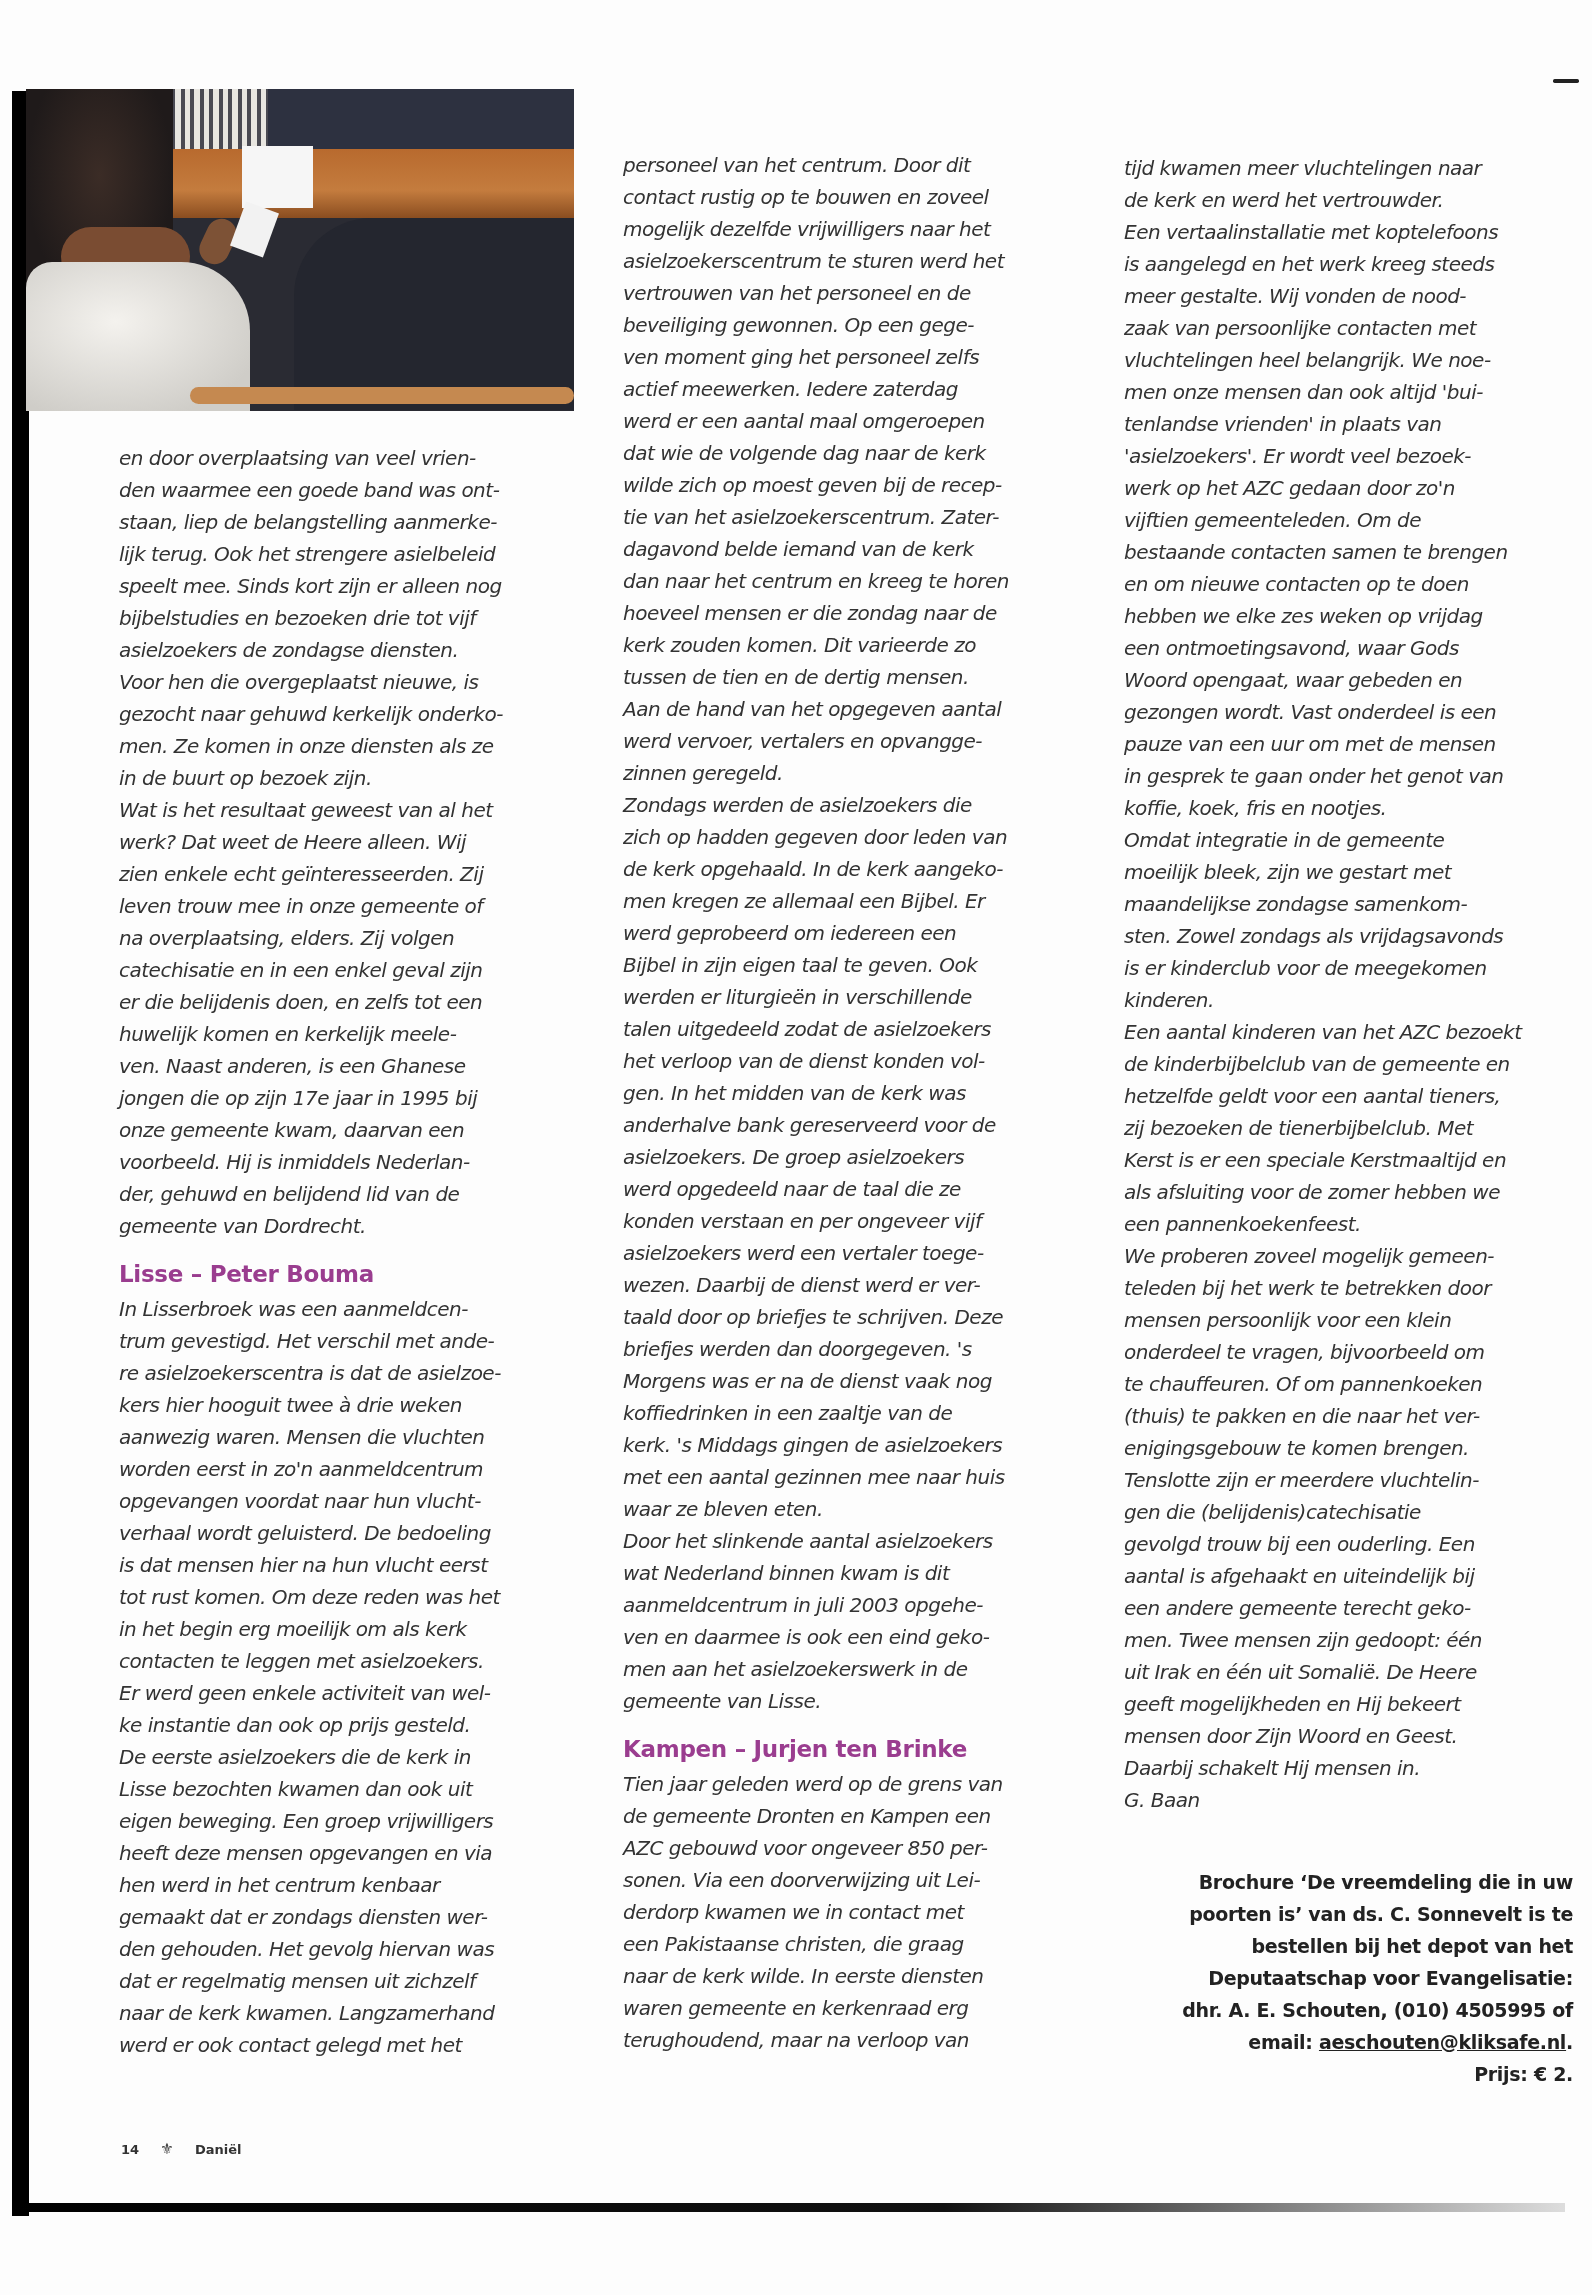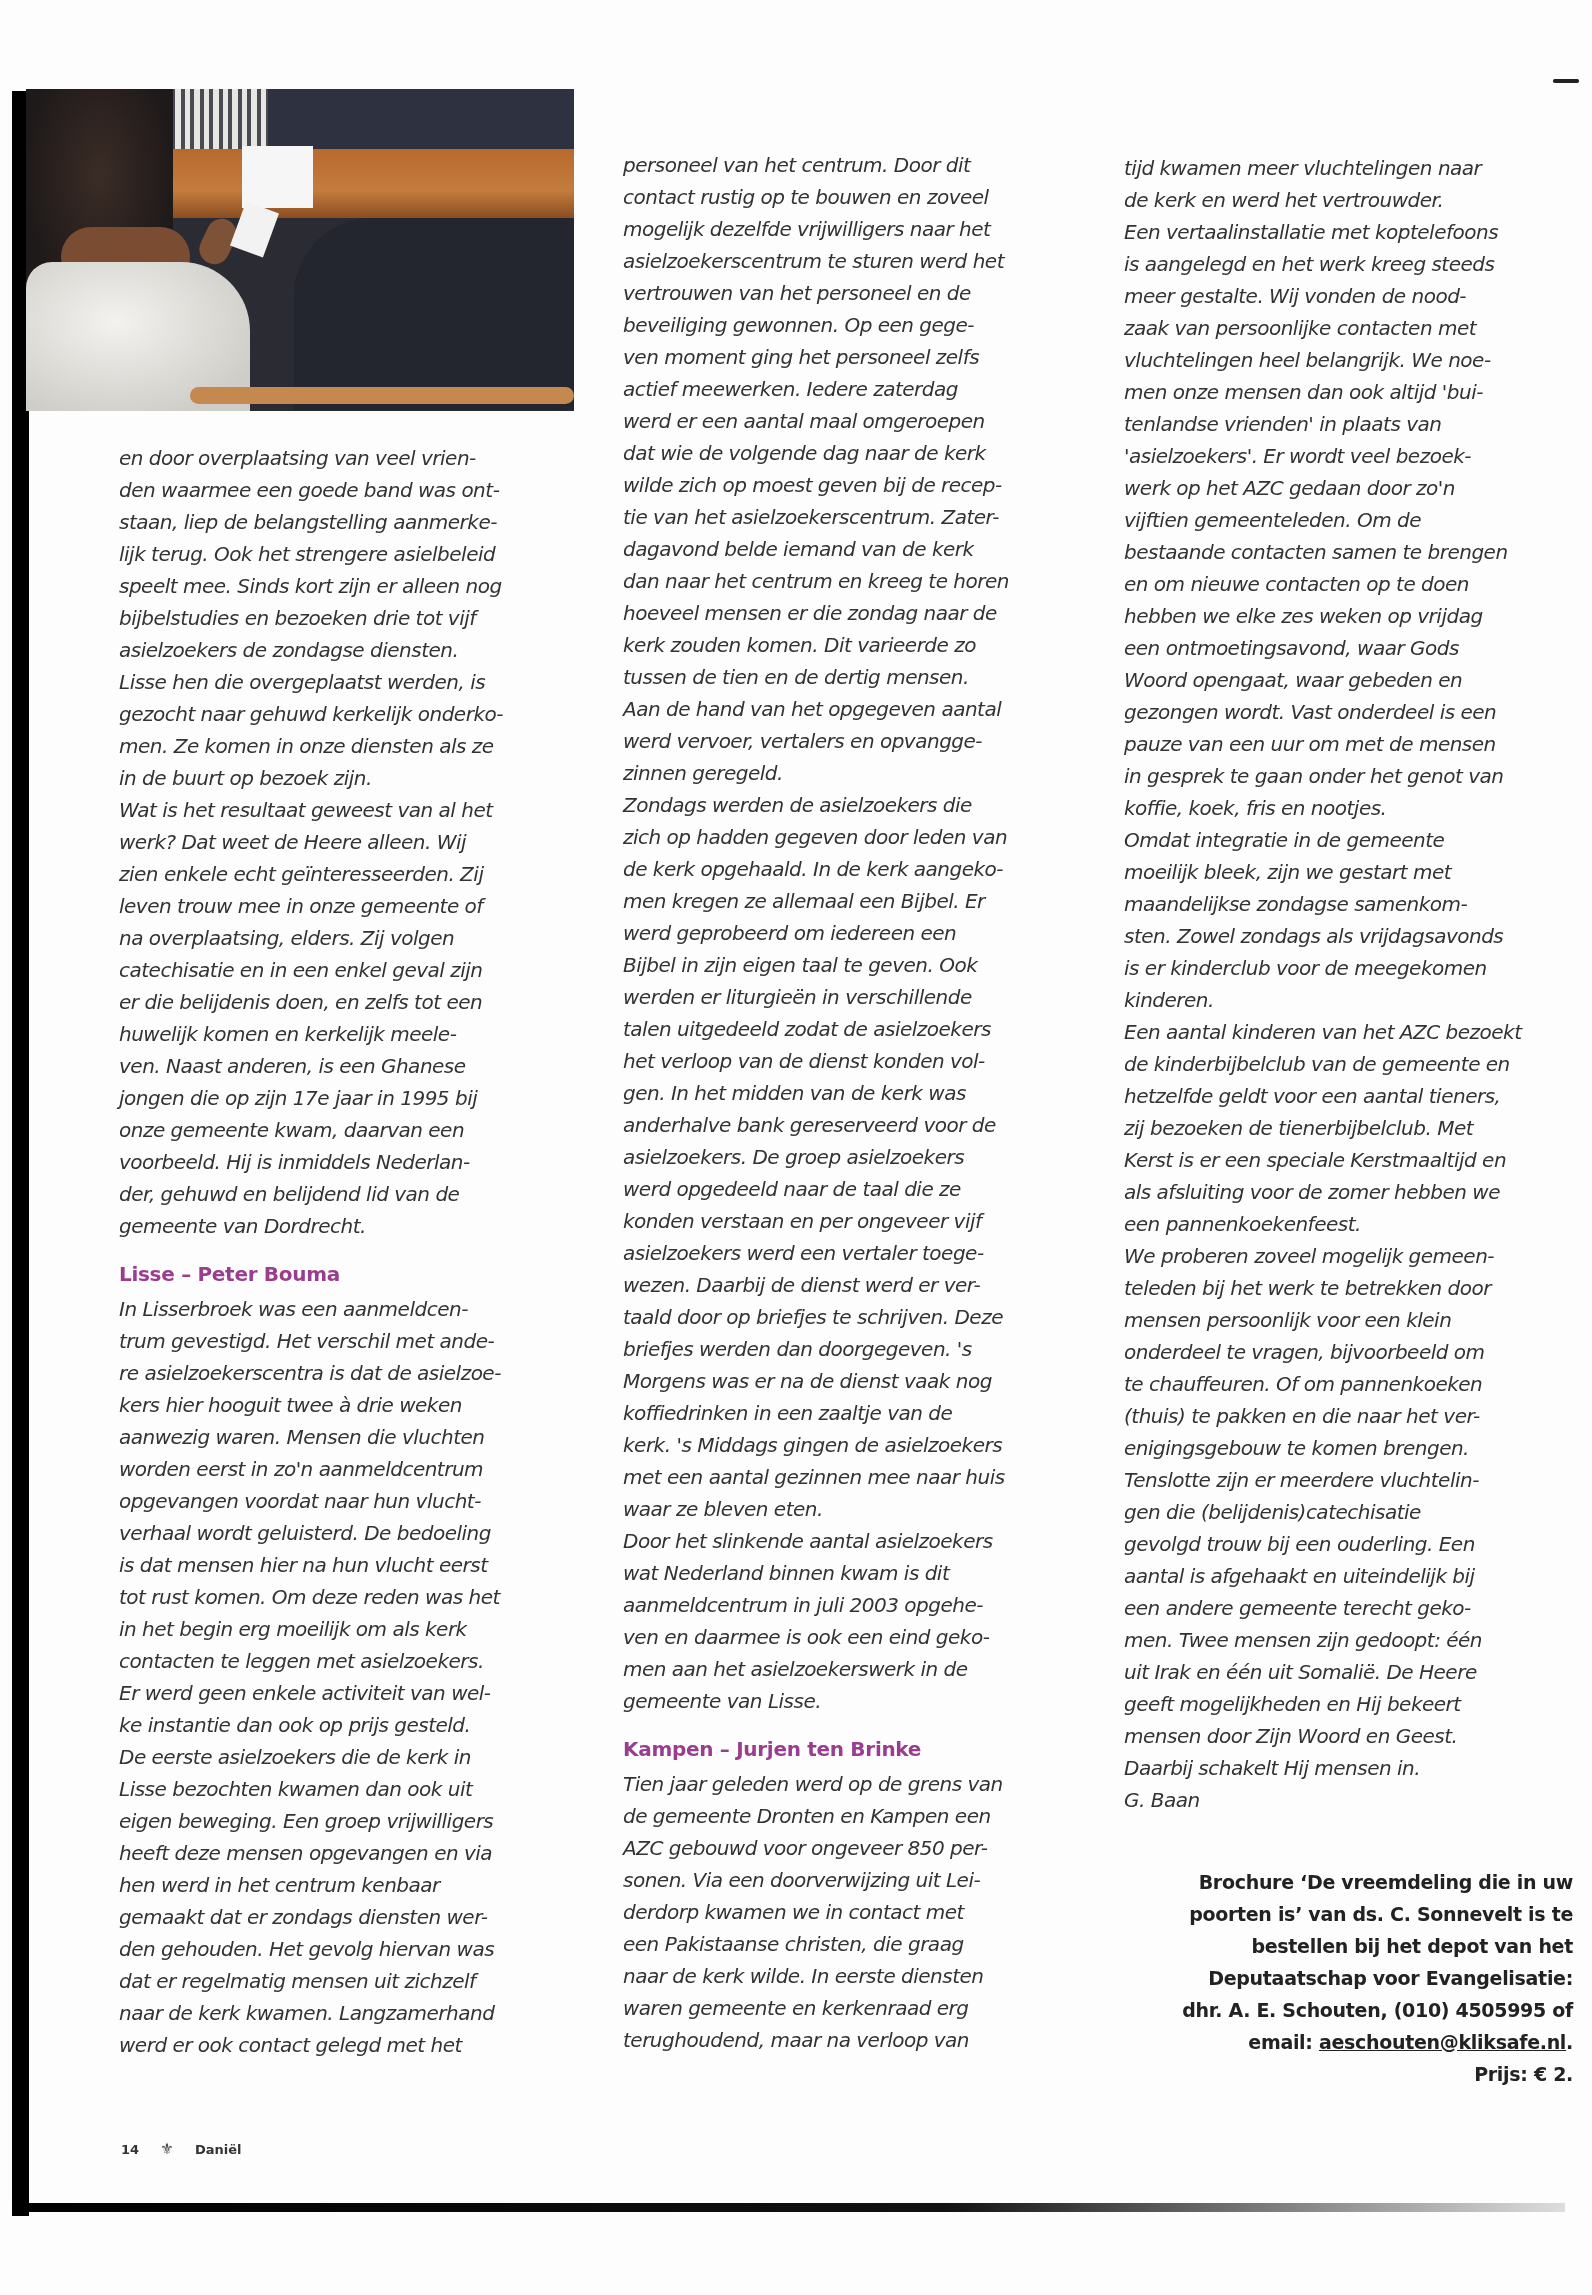--- a/index.html
+++ b/index.html
@@ -27,21 +27,21 @@
   .photo .dark-jacket { position: absolute; left: 268px; top: 129px; width: 280px; height: 192px; background: #24262f; border-radius: 78px 0 0 0; }
   .photo .seat { position: absolute; left: 164px; top: 298px; width: 384px; height: 17.3px; background: #c58950; border-radius: 8.6px; }
 
   .col { position: absolute; font-family: "DejaVu Sans", sans-serif; font-style: italic;
          font-size: 20px; line-height: 32px; color: #333; letter-spacing: -0.5px; white-space: nowrap; }
   .col1 { left: 119px; top: 442px; }
   .col2 { left: 623px; top: 149px; }
   .col3 { left: 1124px; top: 152px; }
   .line { display: block; height: 32px; }
   .heading { display: block; font-style: normal; font-weight: bold; color: #9a3d8f;
-             font-size: 20px; letter-spacing: -0.3px; height: 32px; margin-top: 15.5px; margin-bottom: 3.5px; }
+             font-size: 23px; letter-spacing: -0.3px; height: 32px; margin-top: 15.5px; margin-bottom: 3.5px; }
   .signature { display: block; width: 449px; height: 32px; }
   .brochure { display: block; margin-top: 50px; font-style: normal; font-weight: bold; font-size: 19px;
               color: #222; letter-spacing: -0.3px; text-align: right; }
   .brochure .line { height: 32px; }
   .email { text-decoration: underline; }
   .footer { position: absolute; left: 121px; top: 2140px; font-family: "DejaVu Sans", sans-serif;
             font-weight: bold; font-size: 13px; color: #333; display: flex; align-items: center; gap: 21px; }
   .fleur { font-size: 15.5px; color: #444; }
 </style>
 </head>
@@ -68,21 +68,21 @@
 
   <div class="col col1">
     <div id="c1-intro">
         <span class="line">en door overplaatsing van veel vrien-</span>
         <span class="line">den waarmee een goede band was ont-</span>
         <span class="line">staan, liep de belangstelling aanmerke-</span>
         <span class="line">lijk terug. Ook het strengere asielbeleid</span>
         <span class="line">speelt mee. Sinds kort zijn er alleen nog</span>
         <span class="line">bijbelstudies en bezoeken drie tot vijf</span>
         <span class="line">asielzoekers de zondagse diensten.</span>
-        <span class="line">Lisse hen die overgeplaatst werden, is</span>
+        <span class="line">Voor hen die overgeplaatst nieuwe, is</span>
         <span class="line">gezocht naar gehuwd kerkelijk onderko-</span>
         <span class="line">men. Ze komen in onze diensten als ze</span>
         <span class="line">in de buurt op bezoek zijn.</span>
         <span class="line">Wat is het resultaat geweest van al het</span>
         <span class="line">werk? Dat weet de Heere alleen. Wij</span>
         <span class="line">zien enkele echt geïnteresseerden. Zij</span>
         <span class="line">leven trouw mee in onze gemeente of</span>
         <span class="line">na overplaatsing, elders. Zij volgen</span>
         <span class="line">catechisatie en in een enkel geval zijn</span>
         <span class="line">er die belijdenis doen, en zelfs tot een</span>

